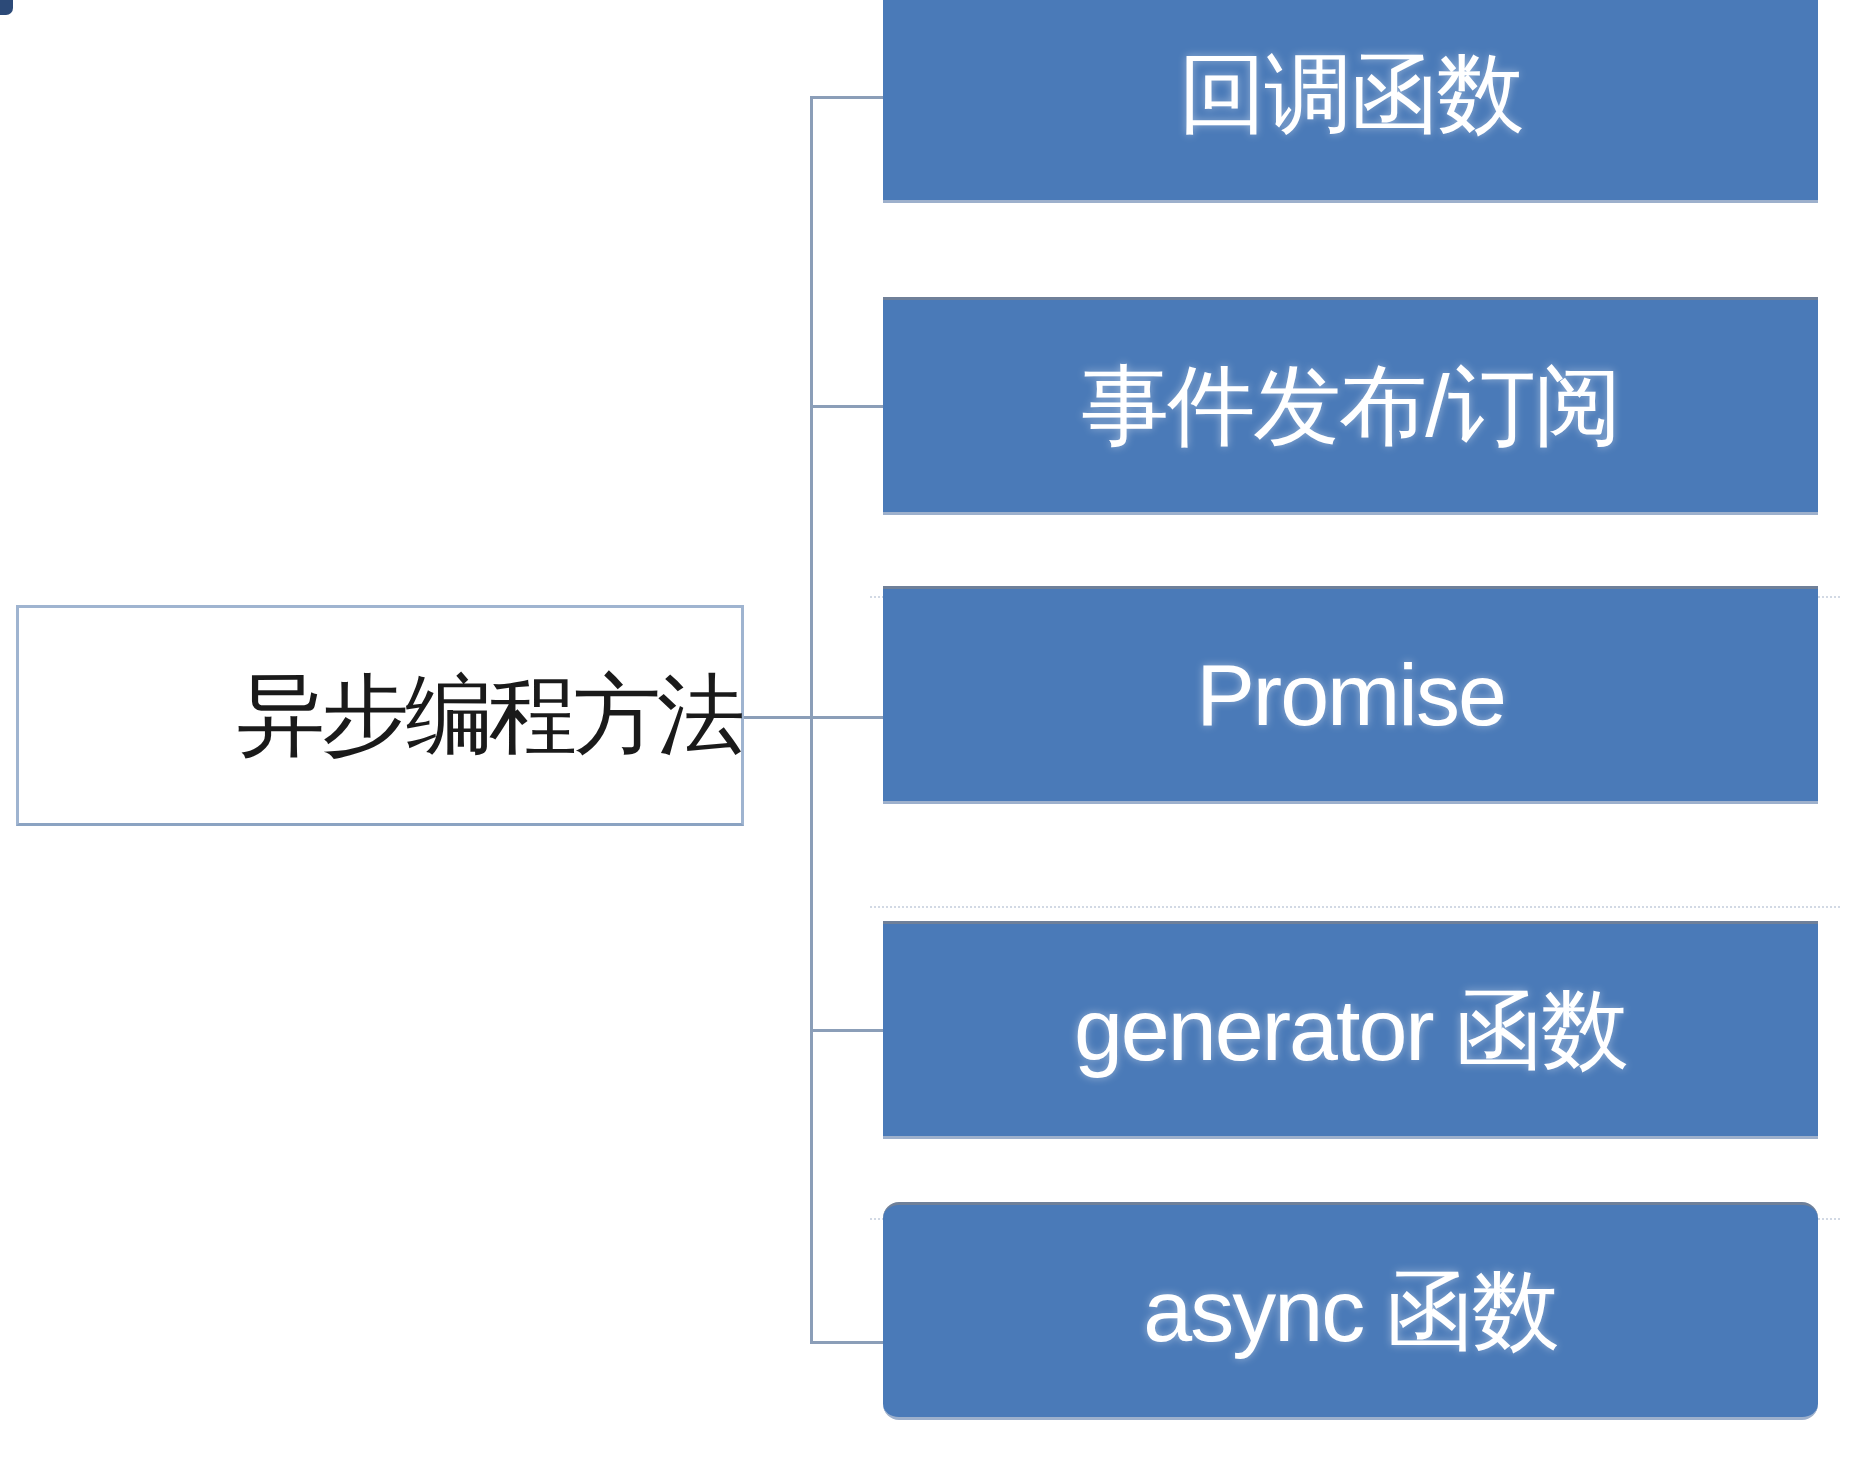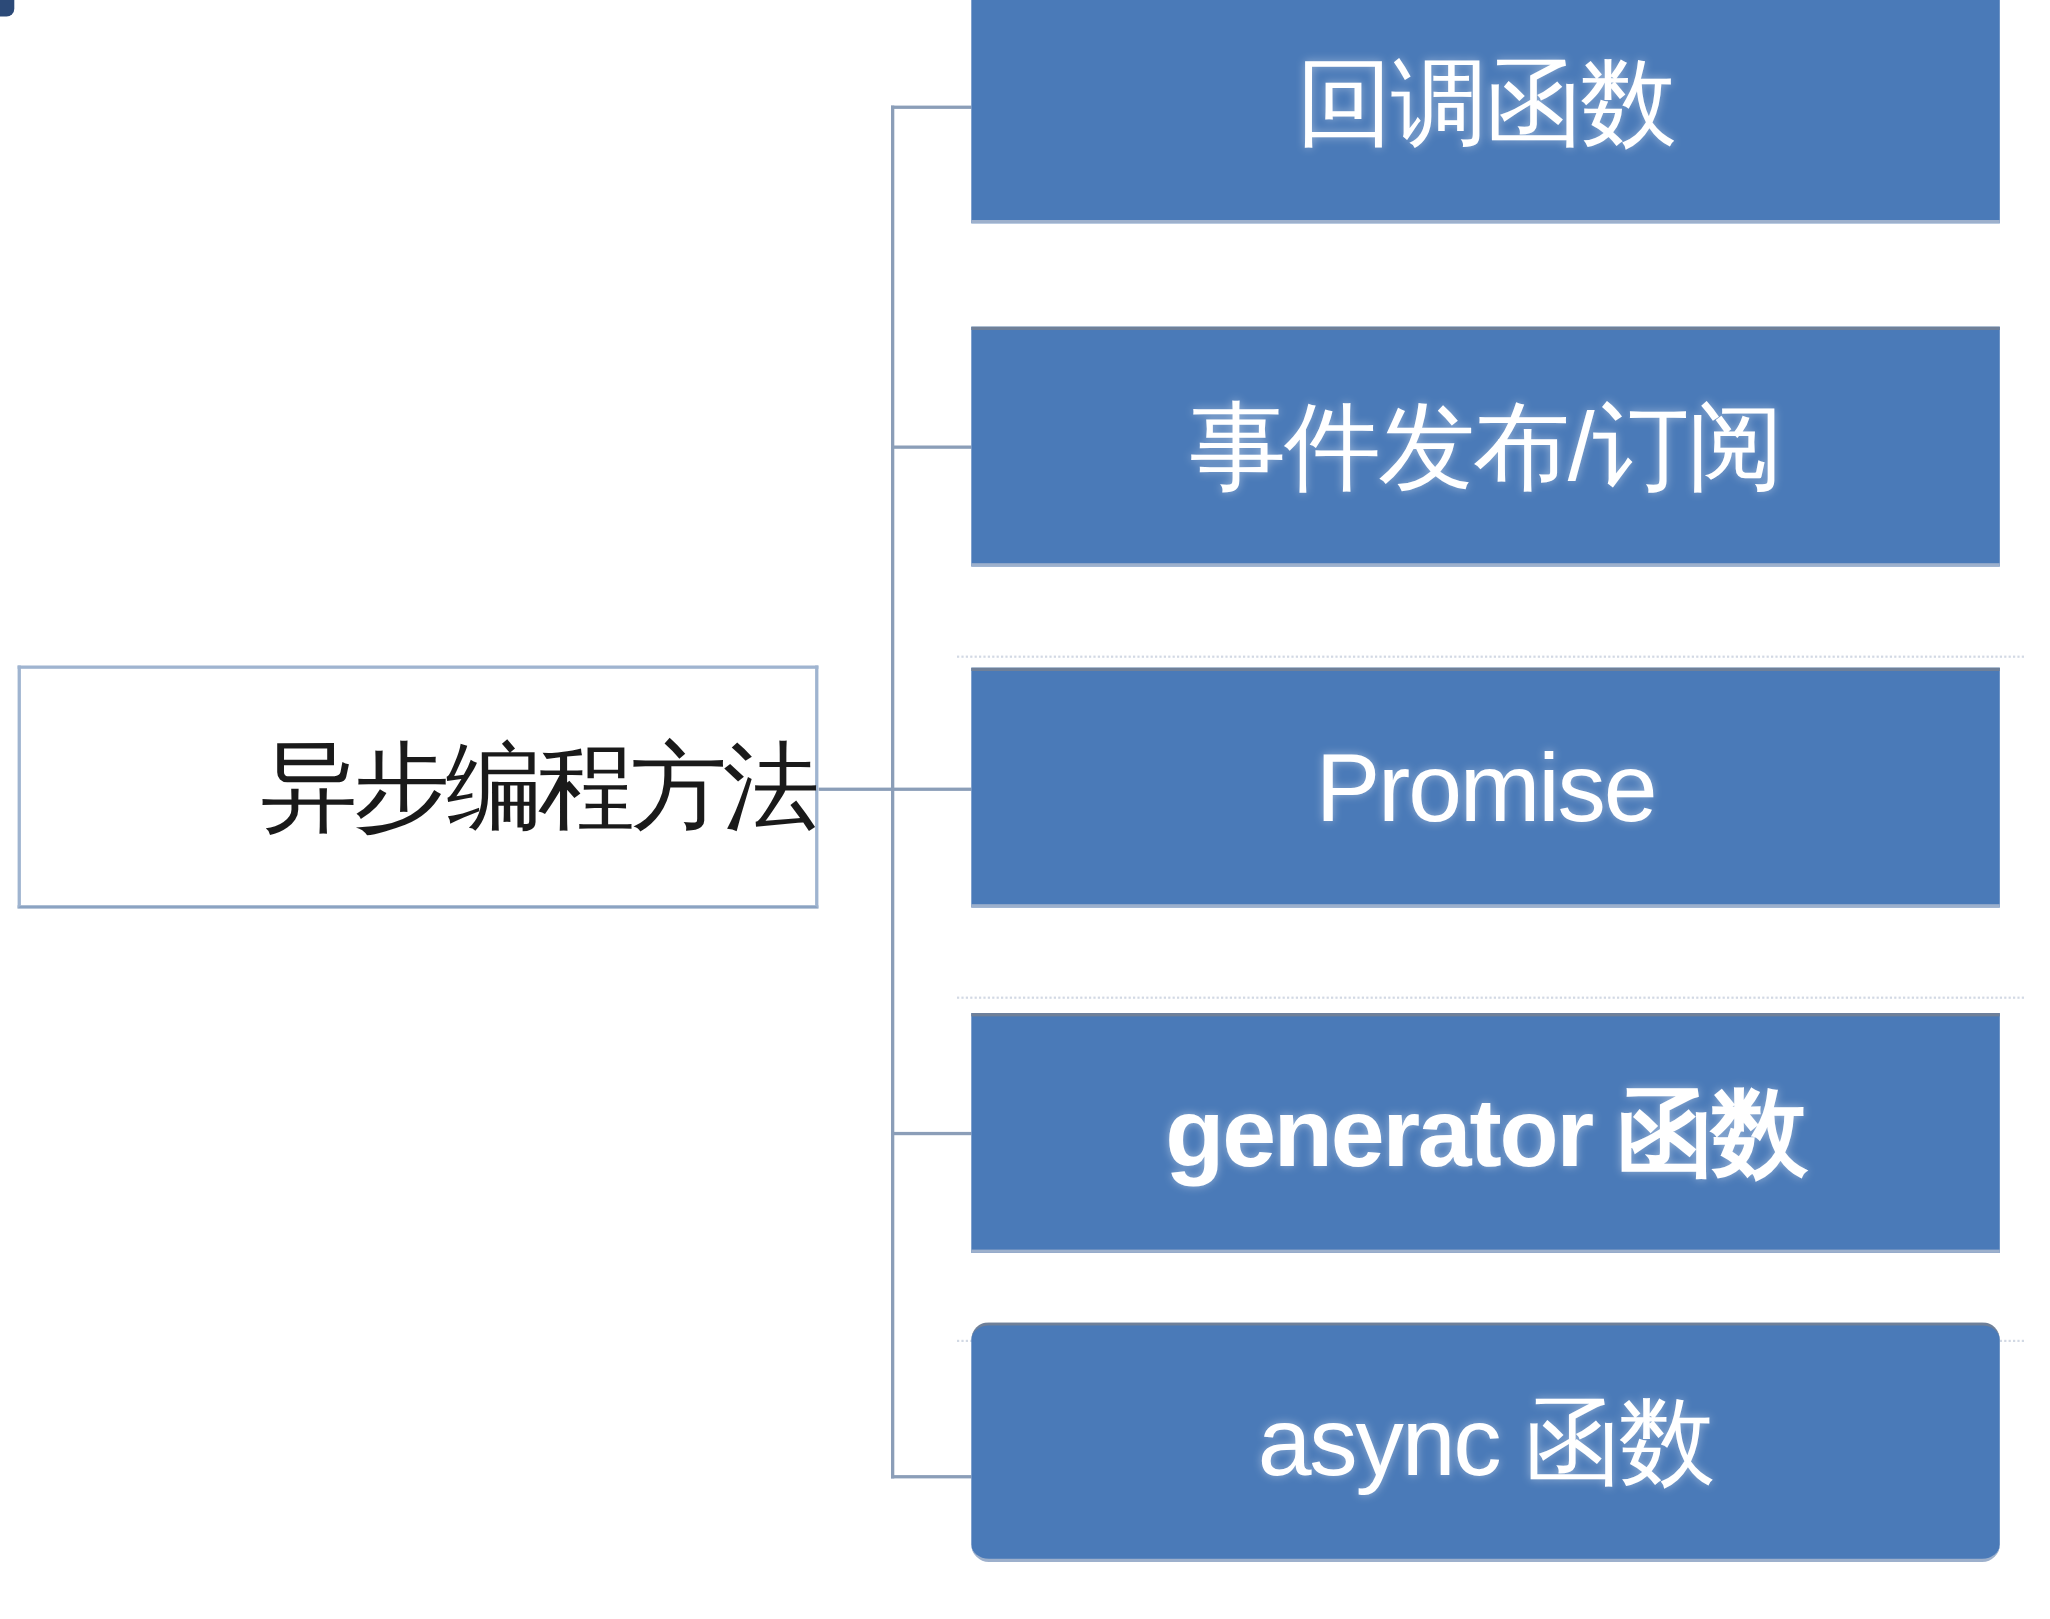--- a/index.html
+++ b/index.html
@@ -65,22 +65,22 @@
     align-items: center;
     justify-content: center;
     color: var(--node-text);
     font-size: 88px;
     letter-spacing: -2px;
     white-space: nowrap;
     text-shadow: 0 0 9px rgba(255,255,255,0.45);
   }
   .child-1 { top: -15px; }
   .child-2 { top: 297px; }
-  .child-3 { top: 607px; }
-  .child-4 { top: 921px; font-weight: bold; }
+  .child-3 { top: 586px; }
+  .child-4 { top: 921px; }
   .child-5 { top: 1202px; border-radius: 16px; }
 
   
   .connector { position: absolute; background: var(--connector); }
   .trunk     { left: 810px; top: 96px; width: 3px; height: 1248px; }
   .branch    { height: 3px; left: 810px; width: 73px; }
   .branch-1  { top: 96px; }
   .branch-2  { top: 405px; }
   .branch-3  { top: 716px; left: 744px; width: 139px; }
   .branch-4  { top: 1029px; }

